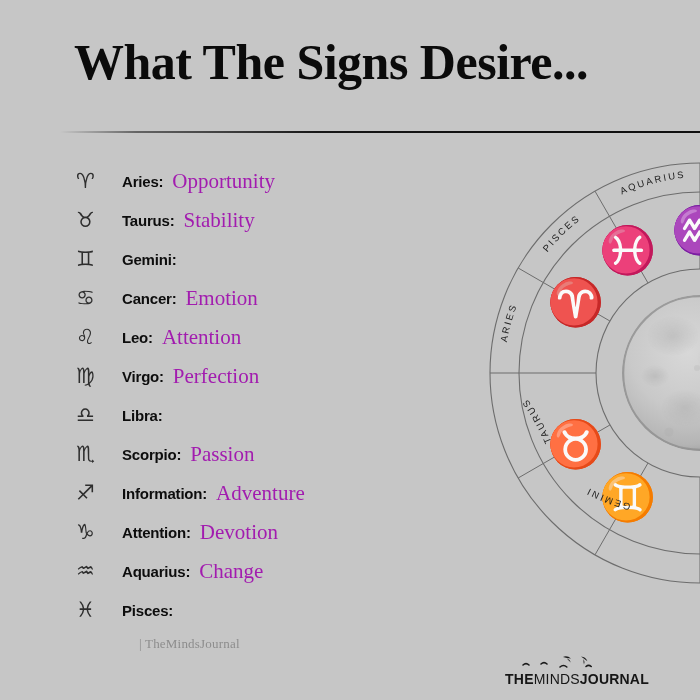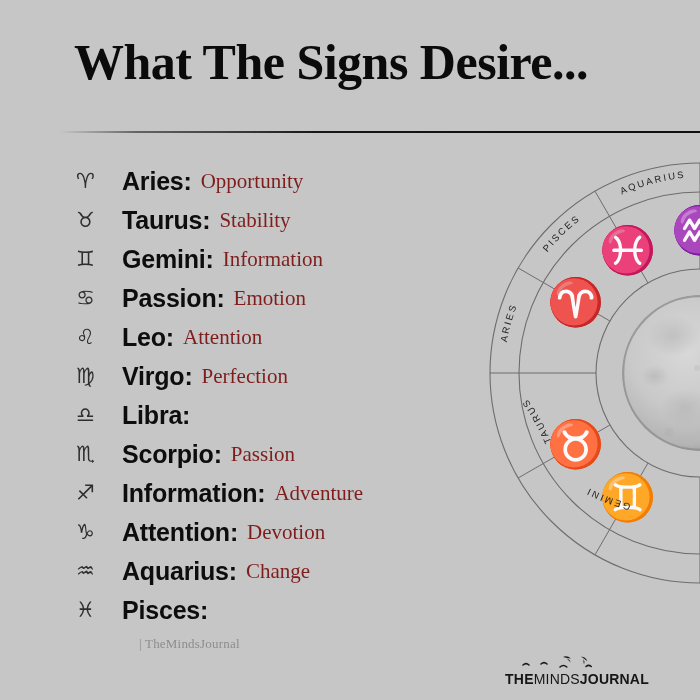--- a/index.html
+++ b/index.html
@@ -66,29 +66,29 @@
     box-sizing: border-box;
     font-family: "DejaVu Sans", sans-serif;
     font-size: 21px;
     line-height: 1;
     color: #2e2e2e;
     font-weight: 400;
   }
   .sign {
     font-family: "Liberation Sans", sans-serif;
     font-weight: bold;
-    font-size: 25px;
+    font-size: 15px;
     letter-spacing: -0.2px;
     color: #0d0d0d;
     white-space: nowrap;
   }
   .desire {
     font-family: "Liberation Serif", "DejaVu Serif", serif;
     font-size: 21px;
-    color: #7f1d1d;
+    color: #a21caf;
     margin-left: 9px;
     white-space: nowrap;
   }
 
   
   #credit {
     position: absolute;
     left: 139px;
     top: 636px;
     font-family: "Liberation Serif", "DejaVu Serif", serif;
@@ -263,26 +263,25 @@
 
     <div class="row">
       <span class="glyph">♉</span>
       <span class="sign">Taurus:</span>
       <span class="desire">Stability</span>
     </div>
 
     <div class="row">
       <span class="glyph">♊</span>
       <span class="sign">Gemini:</span>
-      <span class="desire">Information</span>
     </div>
 
     <div class="row">
       <span class="glyph">♋</span>
-      <span class="sign">Passion:</span>
+      <span class="sign">Cancer:</span>
       <span class="desire">Emotion</span>
     </div>
 
     <div class="row">
       <span class="glyph">♌</span>
       <span class="sign">Leo:</span>
       <span class="desire">Attention</span>
     </div>
 
     <div class="row">

